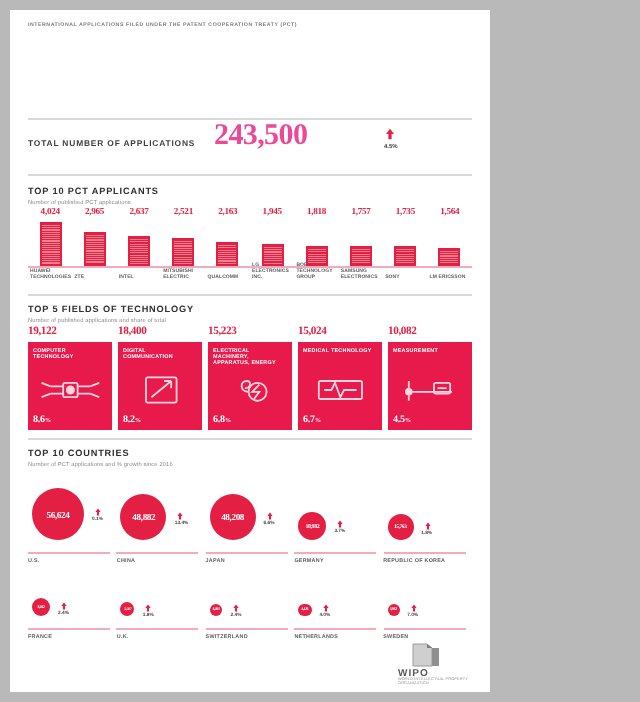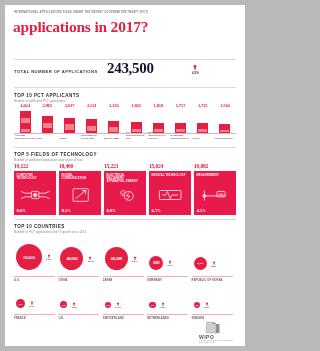--- a/index.html
+++ b/index.html
@@ -29,21 +29,21 @@
   }
   .total-row{position:absolute;left:9px;top:57px;width:222px;height:22px;}
   .total-label{
     position:absolute;left:0;top:7px;
     font-size:4.2px;font-weight:bold;letter-spacing:.42px;
     color:#3d3d3d;text-transform:uppercase;
   }
   .total-value{
     position:absolute;left:93px;top:-2px;
     font-family:"Liberation Serif", serif;
-    font-weight:bold;color:#0f172a;font-size:15px;letter-spacing:-.3px;
+    font-weight:bold;color:#ec4899;font-size:15px;letter-spacing:-.3px;
   }
   .delta{position:absolute;left:178px;top:2px;width:30px;text-align:left;}
   .delta svg{display:block;}
   .delta-val{font-size:4.4px;font-weight:bold;color:#3d3d3d;line-height:1;margin-top:.5px;}
   .delta-val span{font-size:3px;}
   .rule{position:absolute;background:#d9d9d9;height:.5px;left:9px;width:222px;}
 
   .sec-title{
     position:absolute;font-size:4.6px;font-weight:bold;
     letter-spacing:.42px;color:#2f2f2f;text-transform:uppercase;
@@ -134,21 +134,20 @@
   }
 </style>
 </head>
 <body>
 
 <div id="poster">
 
   <div class="eyebrow">INTERNATIONAL APPLICATIONS FILED UNDER THE PATENT COOPERATION TREATY (PCT)</div>
 
   <div class="headline">
-    <div>applications in 2017?</div>
   </div>
 
   <div class="rule" style="top:54px;"></div>
 
   <div class="total-row">
     <div class="total-label">TOTAL NUMBER OF APPLICATIONS</div>
     <div class="total-value">243,500</div>
     <div class="delta">
       <svg width="6" height="6" viewBox="0 0 6 6">
         <path d="M3 0.4 L5 3 H3.8 V5.6 H2.2 V3 H1 Z" fill="#e32044"></path>

